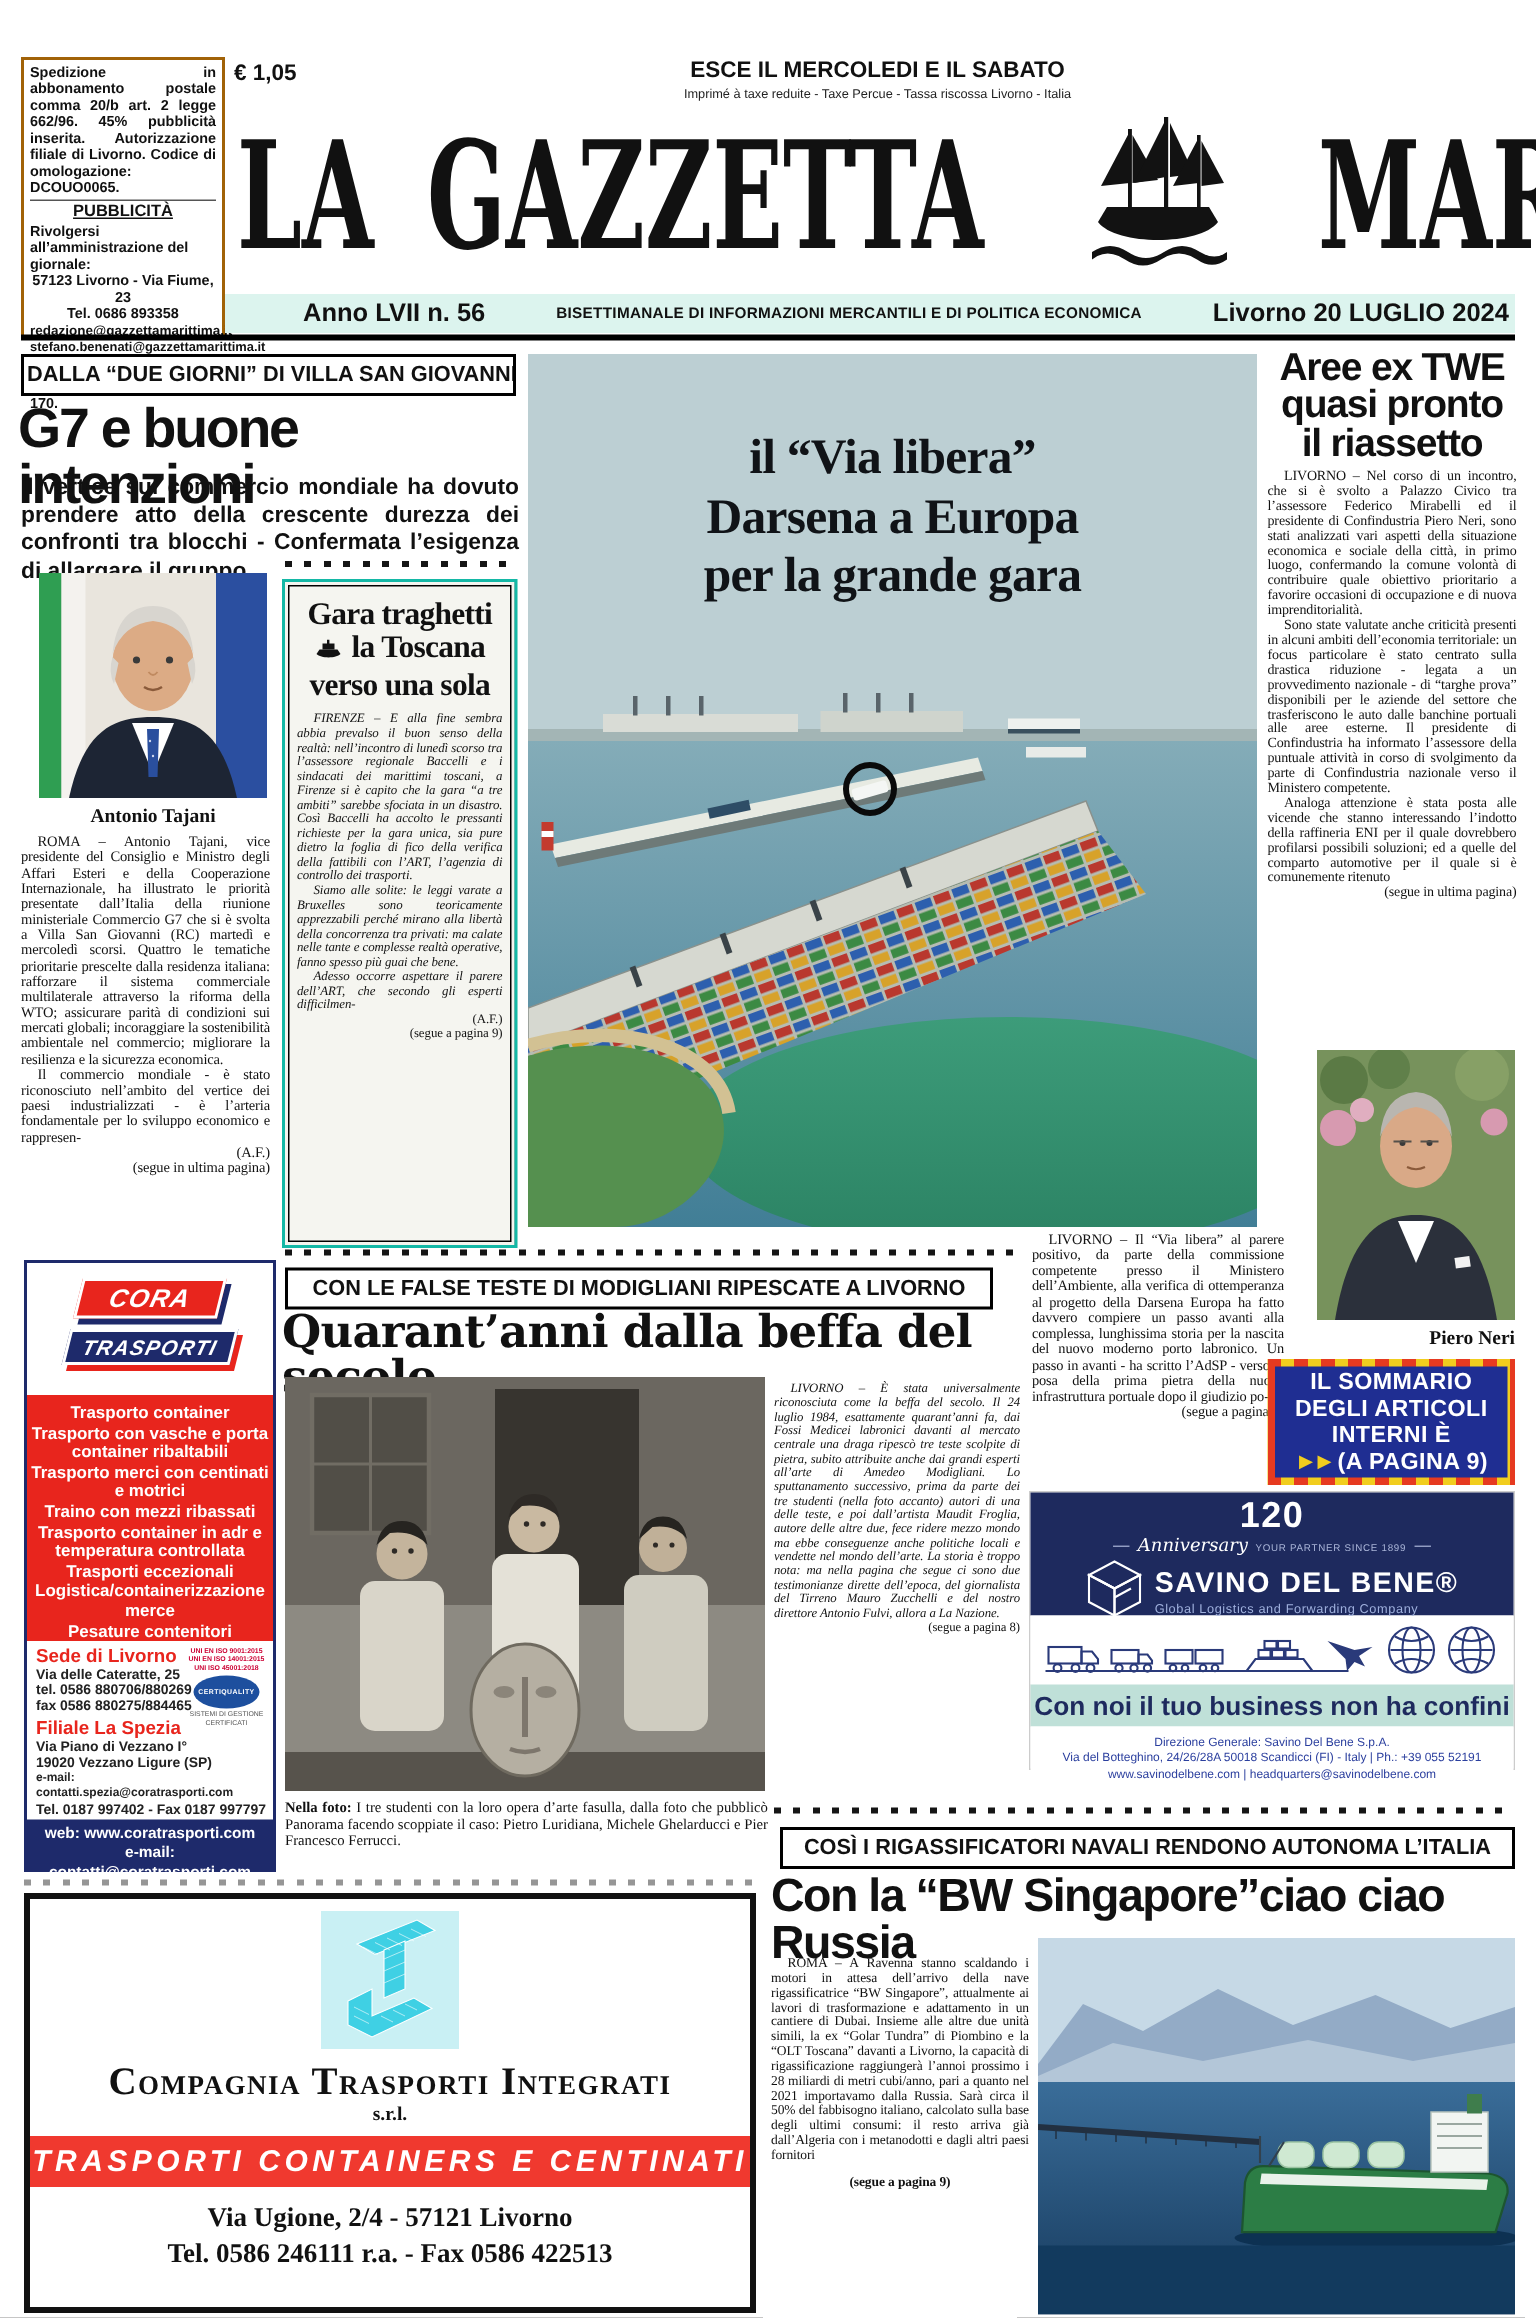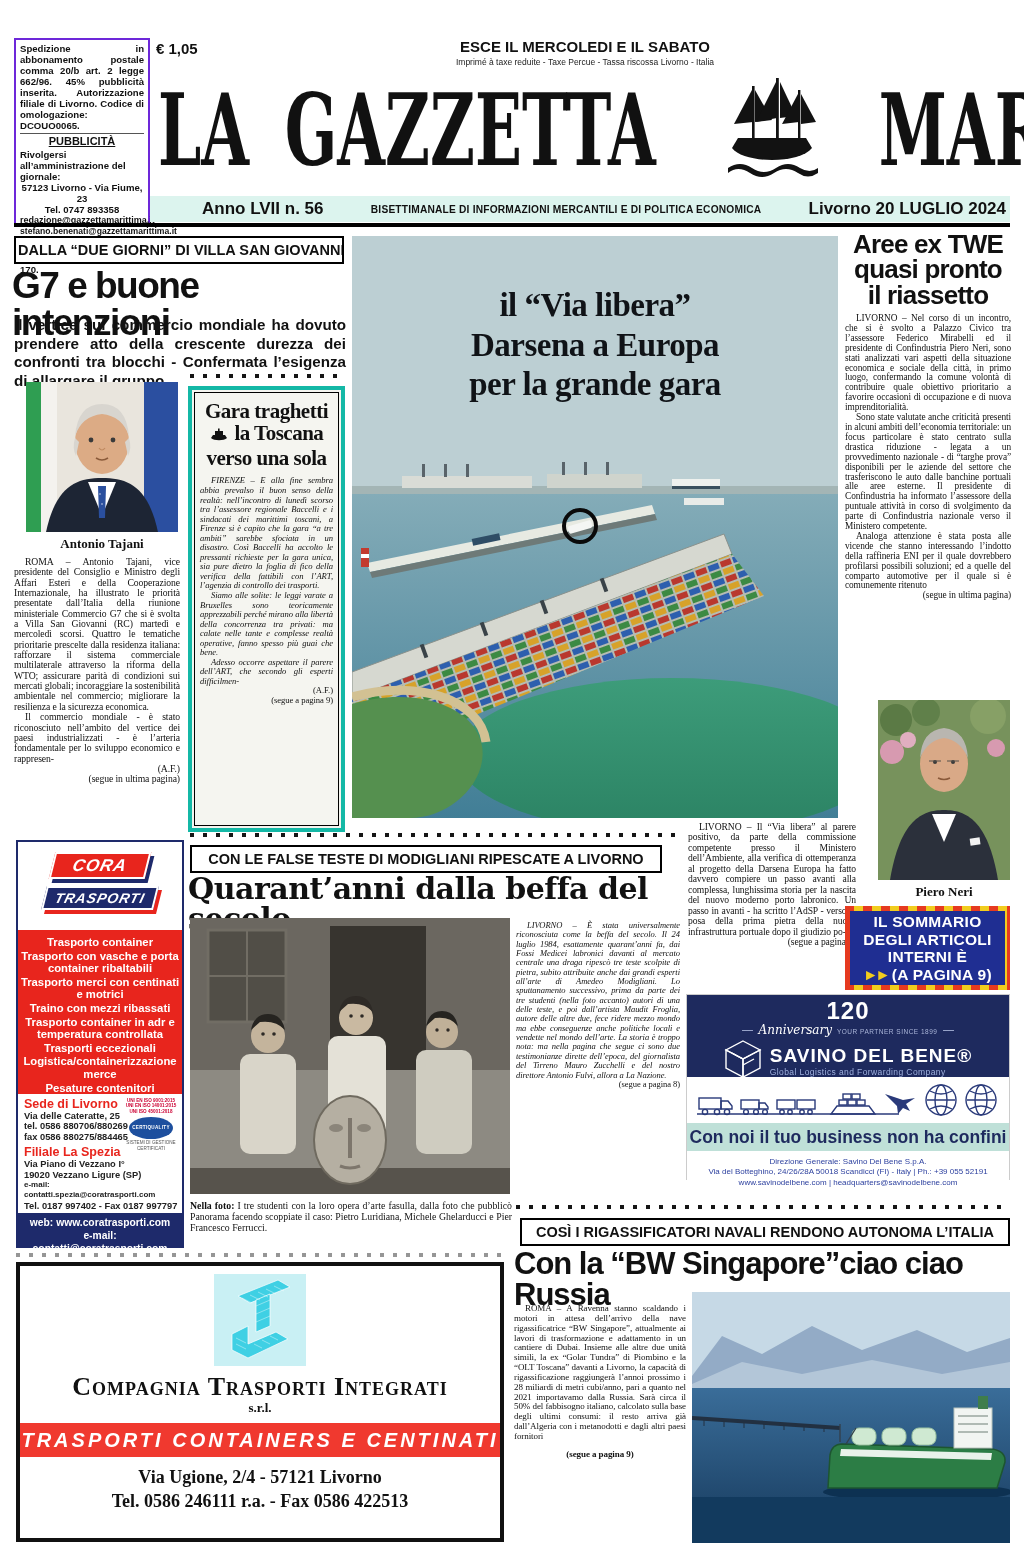--- a/index.html
+++ b/index.html
@@ -6,21 +6,21 @@
   #page{position:relative;width:1024px;height:1545px;background:#ffffff;overflow:hidden;
         font-family:"Liberation Serif",serif;color:#111;}
   .abs{position:absolute;}
   .just{text-align:justify;}
   .ctr{text-align:center;}
   .b{font-weight:bold;}
   p{margin:0;}
   .ind{text-indent:11px;}
 
   
-  #infobox{left:14px;top:38px;width:136px;height:188px;border:2px solid #6d28d9;box-sizing:border-box;
+  #infobox{left:14px;top:38px;width:136px;height:188px;border:2px solid #a16207;box-sizing:border-box;
            padding:3px 4px;font-family:"Liberation Sans",sans-serif;font-size:9.6px;line-height:11px;font-weight:bold;}
   #infobox .sec{border-bottom:1px solid #555;padding-bottom:2px;margin-bottom:2px;}
   #pubb-title{text-align:center;text-decoration:underline;font-size:11px;margin:1px 0 2px;}
   #price{left:156px;top:40px;font:bold 15px "Liberation Sans",sans-serif;}
   #sched{left:300px;top:38px;width:570px;text-align:center;font:bold 15px "Liberation Sans",sans-serif;}
   #taxline{left:300px;top:57px;width:570px;text-align:center;font:8.5px "Liberation Sans",sans-serif;color:#222;}
   #masthead{left:158px;top:66px;width:854px;height:128px;display:flex;align-items:center;justify-content:space-between;}
   .mast-text{font-family:"DejaVu Serif",serif;font-weight:bold;font-size:70px;white-space:nowrap;
              transform:scale(0.88,1.42);letter-spacing:0px;}
   #mast-left{transform-origin:left center;word-spacing:16px;}
@@ -38,37 +38,37 @@
 
   
   #g7-head{left:12px;top:267px;width:336px;font:800 37px/1 "Liberation Sans",sans-serif;letter-spacing:-1.5px;}
   #g7-sub{left:14px;top:316px;width:332px;font:bold 15.2px/1.23 "Liberation Sans",sans-serif;text-align:justify;}
   #tajani-photo{left:26px;top:382px;width:152px;height:150px;}
   #tajani-cap{left:26px;top:536px;width:152px;font:bold 13px "Liberation Serif",serif;text-align:center;}
   #g7-body{left:14px;top:557px;width:166px;font-size:9.7px;line-height:10.35px;letter-spacing:-0.1px;text-align:justify;}
   .sig{font-weight:normal;text-align:right;font-style:normal;}
 
   
-  #gara-box{left:188px;top:386px;width:157px;height:446px;border:4px solid #14b8a6;box-sizing:border-box;
+  #gara-box{left:188px;top:386px;width:157px;height:446px;border:2px solid #14b8a6;box-sizing:border-box;
             background:#f5f5f0;box-shadow:inset 0 0 0 2px #f5f5f0, inset 0 0 0 3px #000;
             padding:10px 8px 4px;overflow:hidden;}
   .gara-title{font:bold 21px/1.07 "Liberation Serif",serif;text-align:center;letter-spacing:-0.5px;}
   #gara-body{margin-top:7px;font-style:italic;font-size:8.6px;line-height:9.55px;text-align:justify;letter-spacing:-0.05px;}
 
   
   #port-img{left:352px;top:236px;width:486px;height:582px;}
   #darsena-head{position:absolute;top:50px;left:0;right:0;text-align:center;
                 font:bold 33px/1.2 "Liberation Serif",serif;color:#101317;letter-spacing:-0.5px;}
   #darsena-body{left:688px;top:822px;width:168px;font-size:9.6px;line-height:10.45px;text-align:justify;letter-spacing:-0.1px;}
 
   
   #twe-head{left:843px;top:232px;width:170px;font:800 26px/0.98 "Liberation Sans",sans-serif;text-align:center;letter-spacing:-0.8px;}
   #twe-body{left:845px;top:314px;width:166px;font-size:9.35px;line-height:9.9px;text-align:justify;letter-spacing:-0.1px;}
   #neri-photo{left:878px;top:700px;width:132px;height:180px;}
-  #neri-cap{left:878px;top:884px;width:132px;font:bold 13px "Liberation Serif",serif;text-align:center;}
+  #neri-cap{left:878px;top:884px;width:132px;font:bold 13px "Liberation Serif",serif;text-align:right;}
   #sommario{left:845px;top:906px;width:165px;height:84px;box-sizing:border-box;padding:5px;
             background:repeating-linear-gradient(90deg,#e63a20 0 9px,#f1cd1e 9px 18px);}
   #sommario-inner{height:100%;background:#1f2e92;color:#fff;display:flex;flex-direction:column;
                   align-items:center;justify-content:center;font:bold 15.5px/1.13 "Liberation Sans",sans-serif;letter-spacing:0.3px;}
   #sommario-inner .arrow{color:#f1cd1e;margin-right:4px;letter-spacing:-3px;}
 
   
   #mod-head{left:188px;top:874px;width:492px;font:bold 30px/1 "DejaVu Serif",serif;letter-spacing:-0.5px;}
   #mod-photo{left:190px;top:918px;width:320px;height:276px;}
   #mod-cap{left:190px;top:1200px;width:322px;font-size:9.8px;line-height:11px;text-align:justify;}
@@ -128,21 +128,21 @@
 </head>
 <body>
 
 <div id="page">
 
   <div id="infobox" class="abs">
     <div class="sec just">Spedizione in abbonamento postale comma 20/b art. 2 legge 662/96. 45% pubblicità inserita. Autorizzazione filiale di Livorno. Codice di omologazione: DCOUO0065.</div>
     <div id="pubb-title">PUBBLICITÀ</div>
     <div>Rivolgersi all’amministrazione del giornale:</div>
     <div class="ctr">57123 Livorno - Via Fiume, 23</div>
-    <div class="ctr">Tel. 0747 893358</div>
+    <div class="ctr">Tel. 0686 893358</div>
     <div class="ctr" style="font-size:9px">redazione@gazzettamarittima.it</div>
     <div class="ctr sec" style="font-size:8.6px">stefano.benenati@gazzettamarittima.it</div>
     <div class="just">Abbonamento annuo Italia € 105, estero via aerea € 170.</div>
   </div>
 
   <div id="price" class="abs">€ 1,05</div>
   <div id="sched" class="abs">ESCE IL MERCOLEDI E IL SABATO</div>
   <div id="taxline" class="abs">Imprimé à taxe reduite - Taxe Percue - Tassa riscossa Livorno - Italia</div>
 
   <div id="masthead" class="abs">

